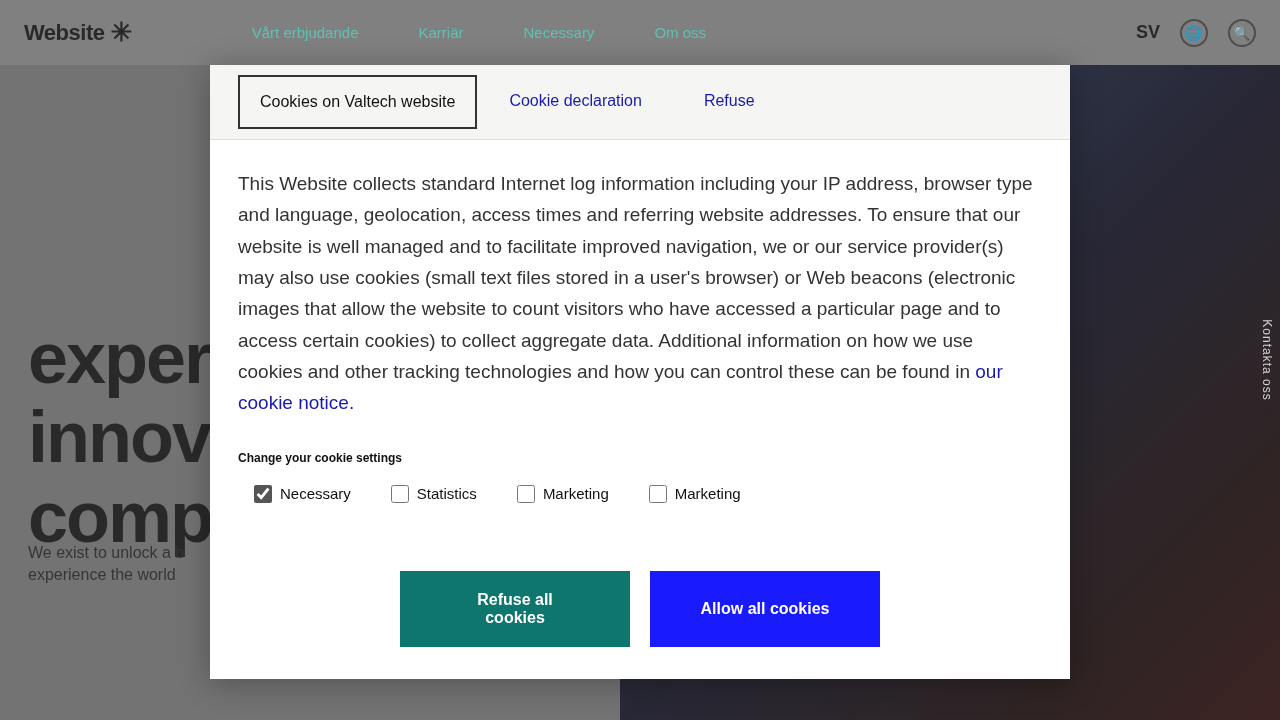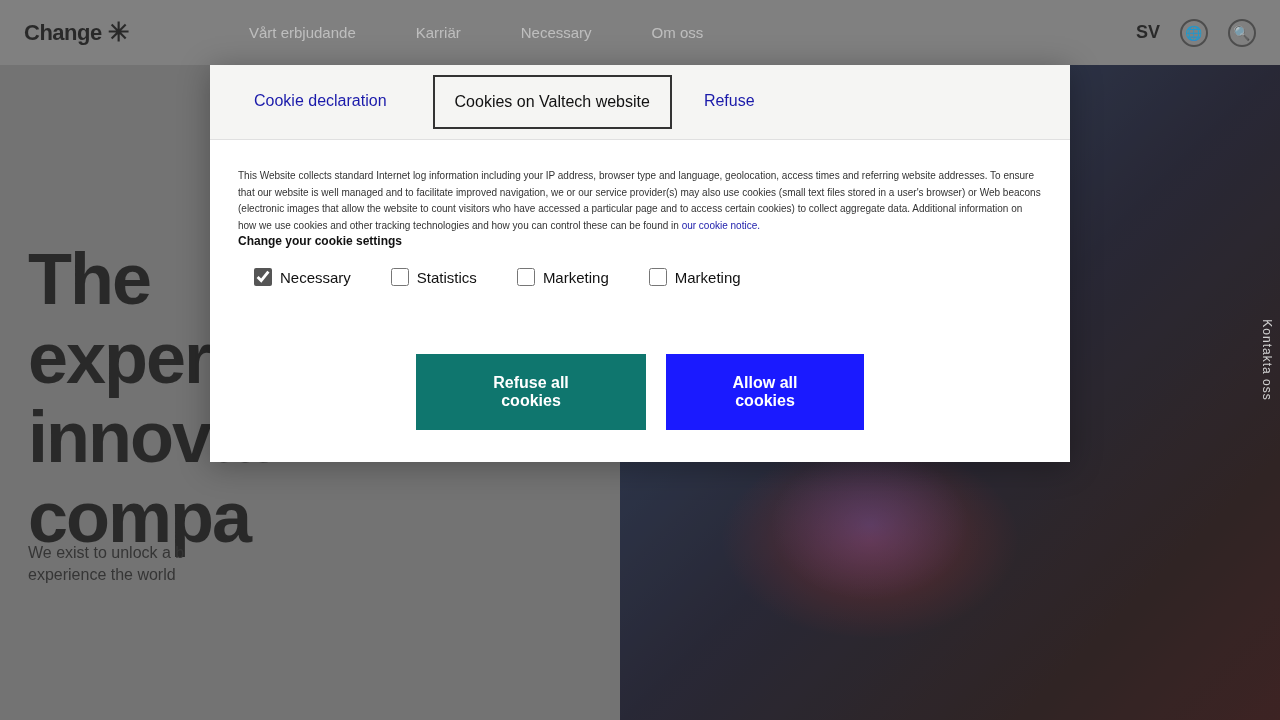--- a/index.html
+++ b/index.html
@@ -44,21 +44,21 @@
       color: #111;
     }
     .navbar-links {
       display: flex;
       gap: 60px;
       margin-left: 120px;
       flex: 1;
     }
     .navbar-link {
       font-size: 15px;
-      color: #e5e5e5;
+      color: #5eead4;
       text-decoration: none;
       cursor: pointer;
     }
     .navbar-right {
       display: flex;
       align-items: center;
       gap: 20px;
     }
     .lang-badge {
       font-size: 18px;
@@ -191,23 +191,24 @@
       padding: 16px 20px;
       margin: 10px 16px 10px 0;
       border-bottom: 2px solid #333;
     }
 
     
     .modal-body {
       padding: 28px 28px 24px 28px;
     }
     .modal-description {
-      font-size: 10px;
+      font-size: 19px;
       line-height: 1.65;
       color: #333;
+      margin-bottom: 32px;
     }
     .modal-description a {
       color: #1a1aaa;
       text-decoration: none;
     }
 
     .modal-settings-title {
       font-size: 12px;
       font-weight: 600;
       color: #111;
@@ -255,71 +256,71 @@
       width: 230px;
     }
     .btn-allow {
       background: #1a1aff;
       color: #fff;
       border: none;
       padding: 20px 40px;
       font-size: 16px;
       font-weight: 600;
       cursor: pointer;
-      width: 198px;
+      width: 230px;
     }
   </style>
 </head>
 <body>
 
 <div class="bg-site"></div>
 
 <div class="right-image">
   <div class="right-image-glow"></div>
   <div class="right-image-glow2"></div>
 </div>
 
 <div class="navbar">
   <div class="navbar-logo">
-    <span>Change</span>
+    <span>Website</span>
     <span class="asterisk">✳</span>
   </div>
   <div class="navbar-links">
     <a class="navbar-link">Vårt erbjudande</a>
     <a class="navbar-link">Karriär</a>
     <a class="navbar-link">Necessary</a>
     <a class="navbar-link">Om oss</a>
   </div>
   <div class="navbar-right">
     <span class="lang-badge">SV</span>
     <div class="icon-circle">🌐</div>
     <div class="icon-circle">🔍</div>
   </div>
 </div>
 
 <div class="hero-text">
   <h1>
-    <span>The</span><br>
+    <br>
     <span>experie</span><br>
     <span>innovat</span><br>
     <span>compa</span>
   </h1>
 </div>
 
 <div class="hero-sub">We exist to unlock a b experience the world</div>
 
 <div class="sidebar-contact">Kontakta oss</div>
 
 <div class="overlay"></div>
 
 <div class="cookie-modal">
 
   <div class="modal-tabs">
+    <a class="modal-tab active">Cookies on Valtech website</a>
     <a class="modal-tab">Cookie declaration</a>
-    <a class="modal-tab active">Cookies on Valtech website</a>
     <a class="modal-tab">Refuse</a>
   </div>
 
   <div class="modal-body">
     <p class="modal-description">
       <span>This Website collects standard Internet log information including your IP address, browser type and language, geolocation, access times and referring website addresses. To ensure that our website is well managed and to facilitate improved navigation, we or our service provider(s) may also use cookies (small text files stored in a user's browser) or Web beacons (electronic images that allow the website to count visitors who have accessed a particular page and to access certain cookies) to collect aggregate data. Additional information on how we use cookies and other tracking technologies and how you can control these can be found in</span>
       <a>our cookie notice.</a>
     </p>
 
     <div class="modal-settings-title">Change your cookie settings</div>

